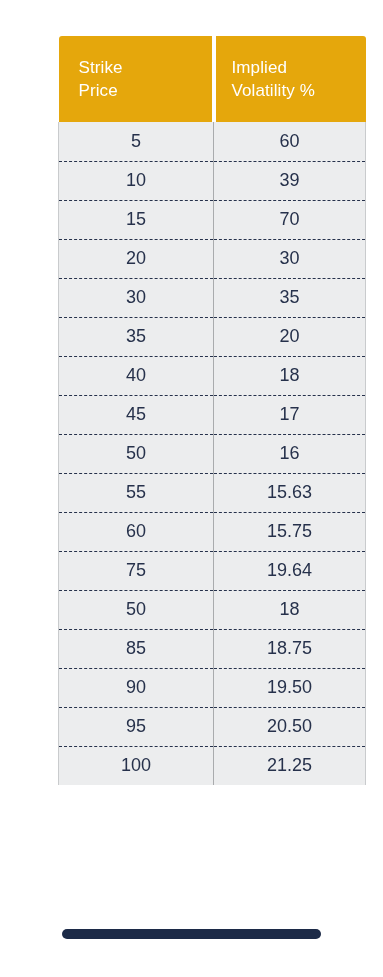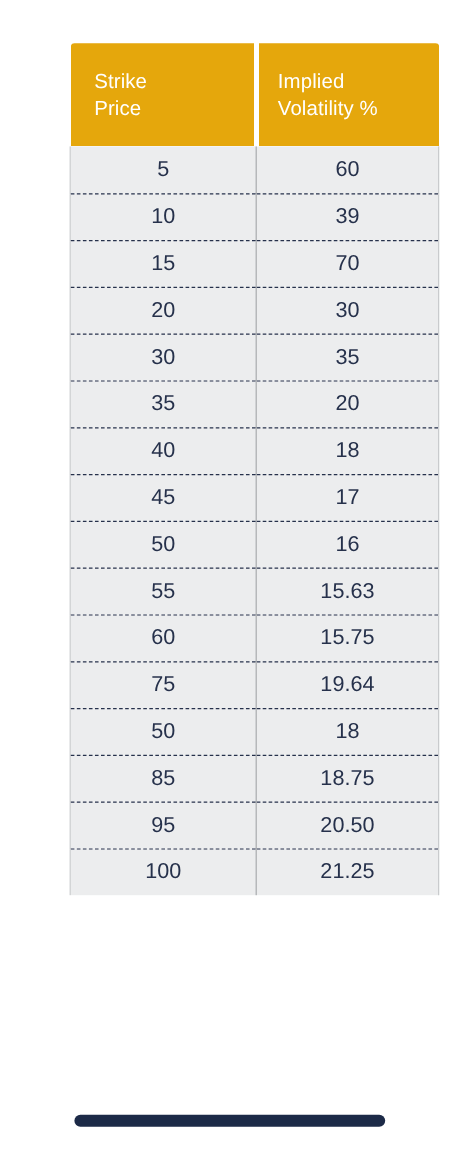--- a/index.html
+++ b/index.html
@@ -174,20 +174,24 @@
           </tr>
           <tr>
             <td class="col-strike">50</td>
             <td class="col-iv">18</td>
           </tr>
           <tr>
             <td class="col-strike">85</td>
             <td class="col-iv">18.75</td>
           </tr>
           <tr>
+            <td class="col-strike">90</td>
+            <td class="col-iv">19.50</td>
+          </tr>
+          <tr>
             <td class="col-strike">95</td>
             <td class="col-iv">20.50</td>
           </tr>
           <tr>
             <td class="col-strike">100</td>
             <td class="col-iv">21.25</td>
           </tr>
         </tbody>
     </table>
   </div>

